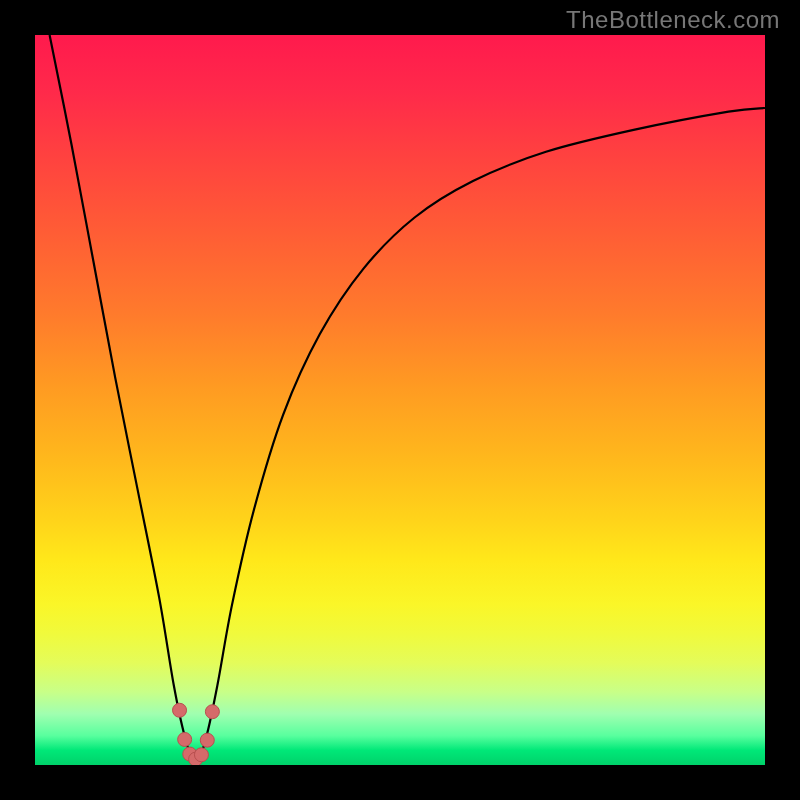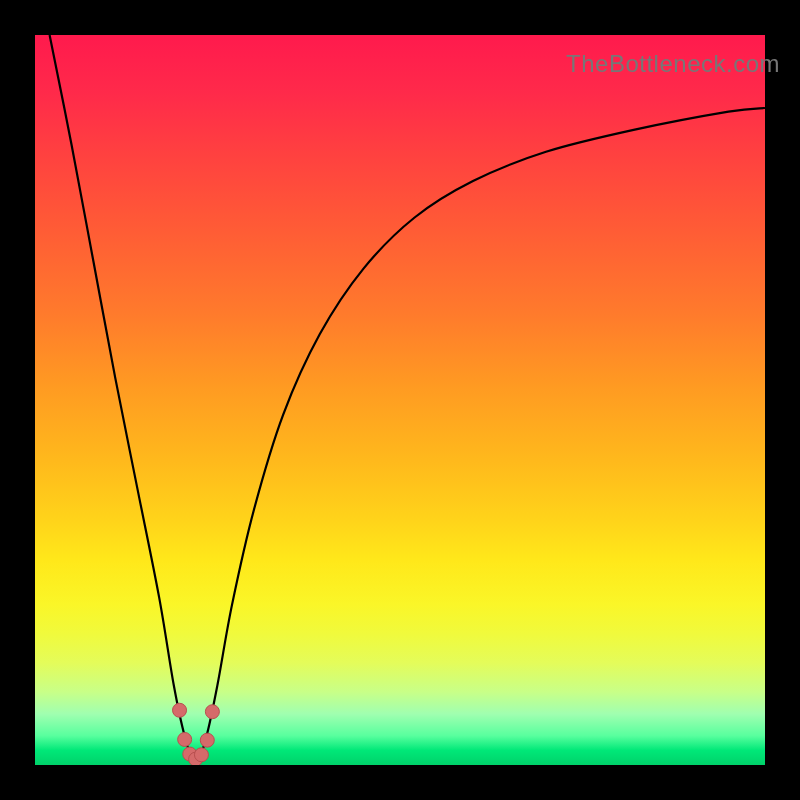--- a/index.html
+++ b/index.html
@@ -60,21 +60,20 @@
     width: 730px;
     height: 730px;
   }
   .watermark {
     position: absolute;
     top: 6px;
     right: 20px;
     color: #777;
     font-size: 24px;
     letter-spacing: 0.5px;
-    margin-top: 44px;
   }
 </style>
 </head>
 <body>
 
 <div class="frame">
   <div class="plot">
     <div class="gradient"></div>
     <svg class="curve" viewBox="0 0 730 730" preserveAspectRatio="none">
       <path id="curve-path" fill="none" stroke="#000000" stroke-width="2.2" d="M 14.6,0 C 18.25,18.25 29.2,71.78333333333333 36.5,109.5 C 43.8,147.21666666666667 51.1,187.36666666666667 58.4,226.3 C 65.7,265.23333333333335 73,305.3833333333333 80.3,343.09999999999997 C 87.6,380.8166666666666 94.9,416.1 102.2,452.6 C 109.5,489.1 118.01666666666668,529.25 124.10000000000001,562.1 C 130.18333333333334,594.95 134.44166666666666,626.5833333333334 138.7,649.7 C 142.95833333333331,672.8166666666667 145.99999999999997,687.4166666666666 149.64999999999998,700.8 C 153.29999999999998,714.1833333333333 156.95,730 160.6,730 C 164.25,730 167.89999999999998,714.1833333333333 171.54999999999998,700.8 C 175.2,687.4166666666666 178.24166666666667,671.6 182.5,649.7 C 186.75833333333333,627.8000000000001 191.01666666666668,598.6 197.10000000000002,569.4 C 203.18333333333337,540.1999999999999 210.48333333333335,506.1333333333333 219,474.5 C 227.51666666666665,442.8666666666667 237.25000000000003,408.8 248.20000000000002,379.6 C 259.15000000000003,350.40000000000003 271.31666666666666,323.6333333333333 284.7,299.3 C 298.0833333333333,274.9666666666667 312.68333333333334,253.06666666666663 328.5,233.59999999999997 C 344.31666666666666,214.1333333333333 361.35,197.1 379.6,182.5 C 397.85,167.9 416.1,156.95 438,146 C 459.9,135.05 484.2333333333333,125.31666666666673 510.99999999999994,116.80000000000007 C 537.7666666666667,108.2833333333334 568.1833333333333,101.59166666666665 598.5999999999999,94.89999999999998 C 629.0166666666665,88.2083333333333 671.6,80.29999999999997 693.5,76.64999999999998 C 715.4,72.99999999999999 723.9166666666666,73.60833333333333 730,73"></path>

